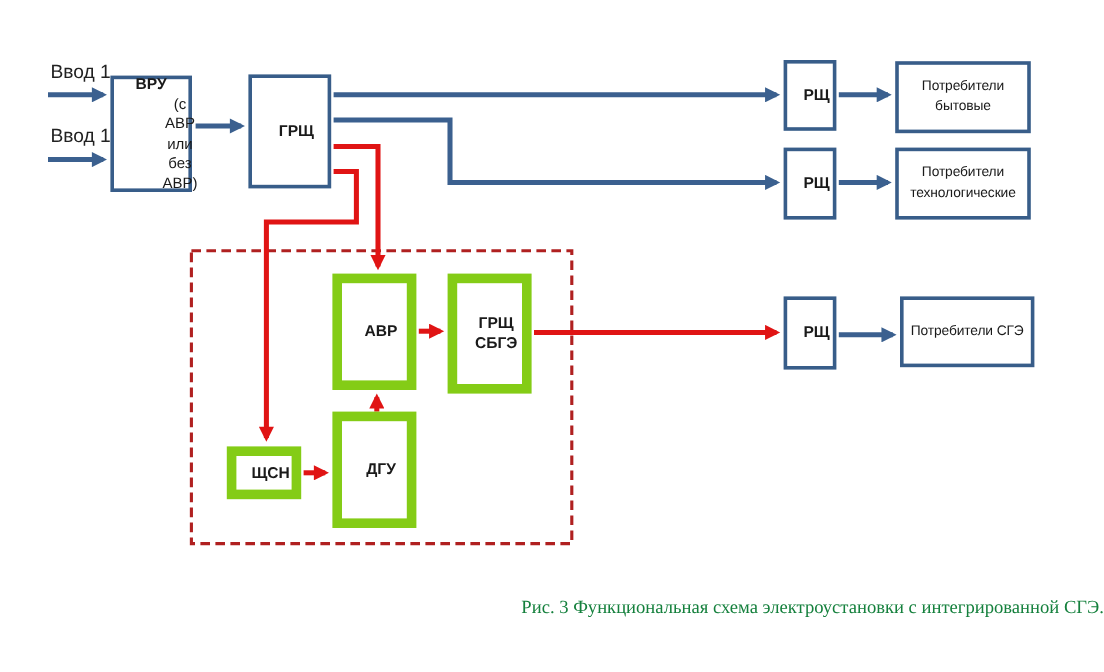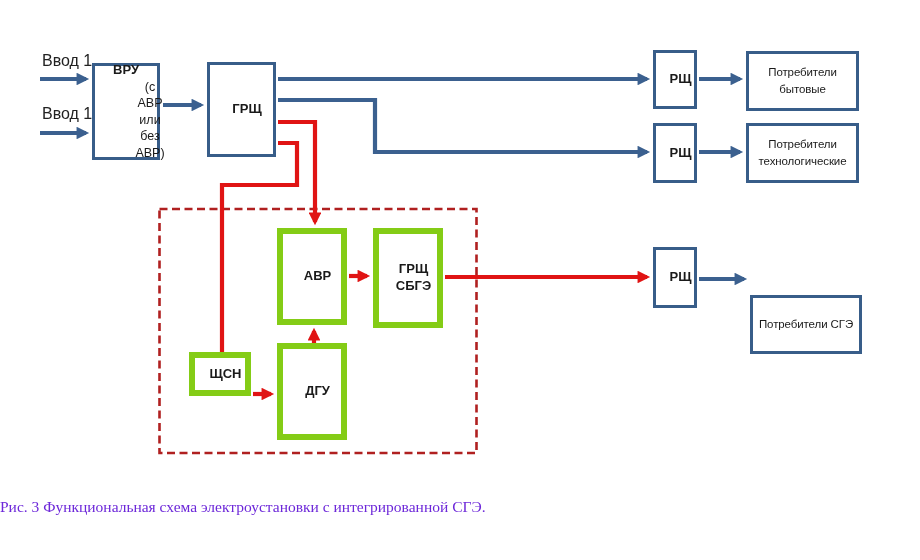--- a/index.html
+++ b/index.html
@@ -15,37 +15,37 @@
     position:absolute;
     box-sizing:border-box;
     background:#ffffff;
     display:flex;flex-direction:column;
     align-items:center;justify-content:center;
     text-align:center;
     color:#1a1a1a;
     white-space:pre-line;
   }
   .box-blue{border:3px solid #385d89;}
-  .box-red{border:6px solid #84cc16;}
+  .box-red{border:8px solid #84cc16;}
   .b-title{font-weight:bold;font-size:13px;line-height:1.3;}
   .b-sub{font-weight:normal;font-size:12.5px;line-height:1.32;margin-left:48px;}
   .b-label{font-weight:bold;font-size:13px;line-height:1.3;white-space:pre-line;padding-left:11px;}
   .b-label-sm{font-weight:normal;font-size:11.5px;line-height:1.45;white-space:pre-line;letter-spacing:-0.1px;}
   .io-label{
     position:absolute;
     font-size:16px;color:#222;
     font-weight:normal;
   }
   .caption{
     position:absolute;
     left:0;right:0;top:498px;
-    text-align:left;
+    text-align:right;
     font-family:"Liberation Serif", serif;
     font-size:15.5px;
-    color:#6d28d9;
+    color:#15803d;
   }
 </style>
 </head>
 <body>
 
 <div class="stage">
 
   <svg width="920" height="560" viewBox="0 0 920 560">
     <defs>
       <marker id="ab" viewBox="0 0 10 10" refX="7.5" refY="5" markerWidth="3.4" markerHeight="3" orient="auto">
@@ -104,34 +104,34 @@
 
   <div class="box box-blue" style="left:746px;top:123px;width:113px;height:60px;">
     <span class="b-label-sm">Потребители
 технологические</span>
   </div>
 
   <div class="box box-blue" style="left:653px;top:247px;width:44px;height:61px;">
     <span class="b-label">РЩ</span>
   </div>
 
-  <div class="box box-blue" style="left:750px;top:247px;width:112px;height:59px;margin-top:48px;">
+  <div class="box box-blue" style="left:750px;top:247px;width:112px;height:59px;">
     <span class="b-label-sm">Потребители СГЭ</span>
   </div>
 
   <div class="box box-red" style="left:277px;top:228px;width:70px;height:97px;">
     <span class="b-label">АВР</span>
   </div>
 
   <div class="box box-red" style="left:373px;top:228px;width:70px;height:100px;">
     <span class="b-label">ГРЩ
 СБГЭ</span>
   </div>
 
-  <div class="box box-red" style="left:189px;top:352px;width:62px;height:44px;">
+  <div class="box box-red" style="left:189px;top:372px;width:62px;height:44px;">
     <span class="b-label">ЩСН</span>
   </div>
 
   <div class="box box-red" style="left:277px;top:343px;width:70px;height:97px;justify-content:center;">
     <span class="b-label">ДГУ</span>
   </div>
 
   <div class="caption">Рис. 3 Функциональная схема электроустановки с интегрированной СГЭ.</div>
 
 </div>

